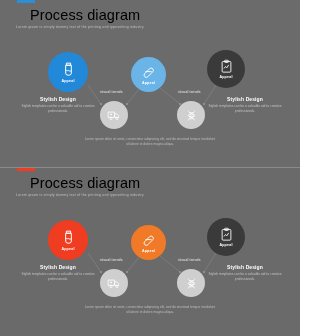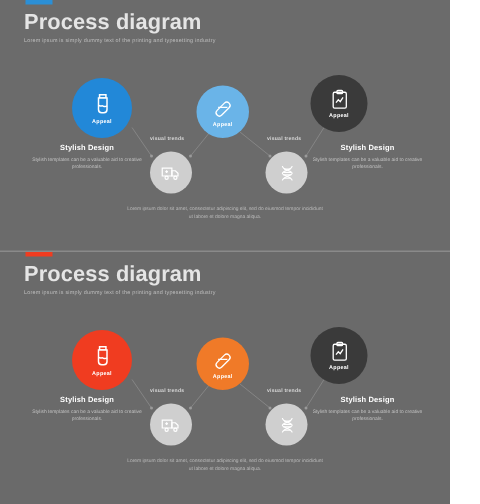--- a/index.html
+++ b/index.html
@@ -17,22 +17,22 @@
   }
   .slide.dark{background:#6a6a6a;}
 
   
   .accent{
     position:absolute;top:0;left:17px;
     width:18px;height:3px;
   }
 
   .title{
-    position:absolute;left:16px;top:8px;
-    font-size:14.5px;font-weight:bold;color:#e5e5e5;
+    position:absolute;left:30px;top:8px;
+    font-size:14.5px;font-weight:normal;color:#000000;
     letter-spacing:0.1px;line-height:1;
   }
   .subtitle{
     position:absolute;left:16px;top:25px;
     font-size:3.6px;color:#bfbfbf;letter-spacing:.15px;
     white-space:nowrap;
   }
 
   
   .connectors{position:absolute;left:0;top:0;width:300px;height:168px;pointer-events:none;}

